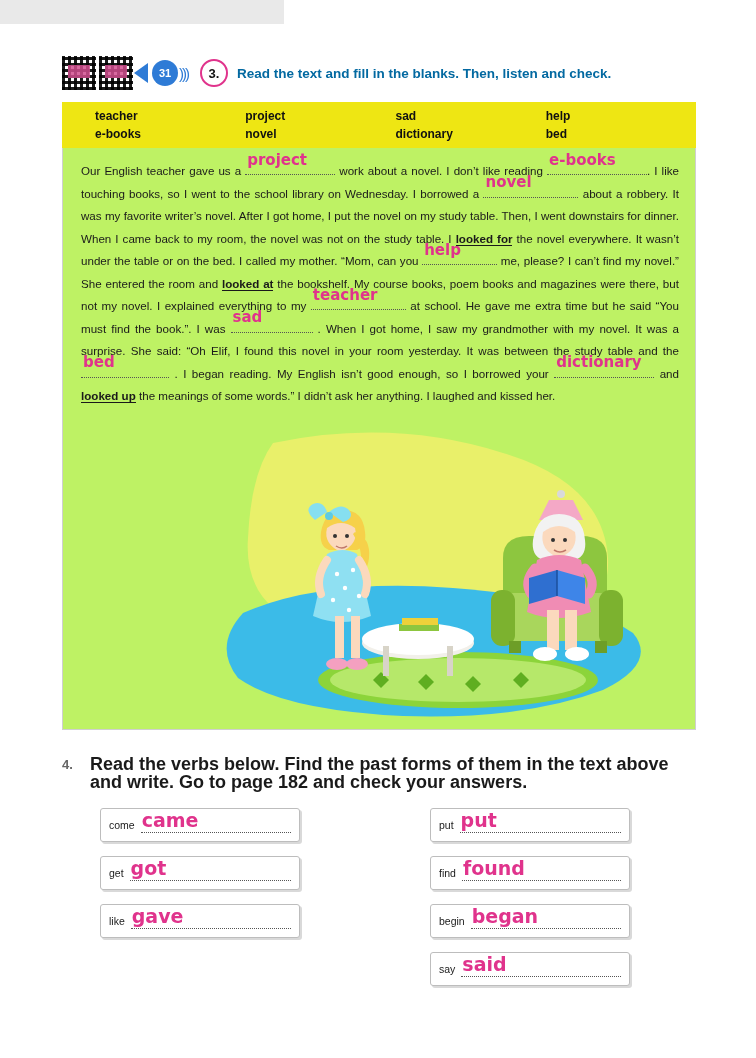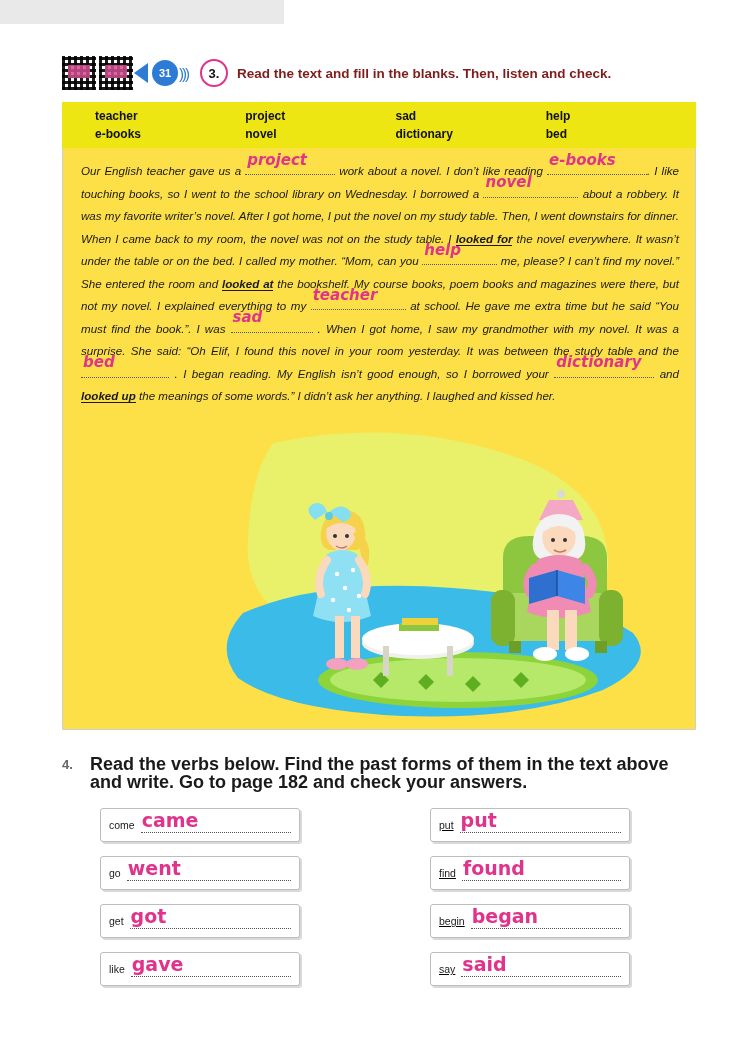--- a/index.html
+++ b/index.html
@@ -86,21 +86,21 @@
     font-size: 13px;
     font-weight: bold;
     display: flex;
     align-items: center;
     justify-content: center;
     margin-left: 12px;
   }
   .ex-title {
     font-size: 13.5px;
     font-weight: bold;
-    color: #7f1d1d;
+    color: #0369a1;
     margin-left: 9px;
   }
   
   .wordbank {
     position: absolute;
     left: 62px; top: 102px;
     width: 634px; height: 46px;
     background: #eee613;
   }
   .wordbank .wb-row {
@@ -116,22 +116,21 @@
   
   .textbox {
     position: absolute;
     left: 62px; top: 148px;
     width: 634px;
     height: 582px;
     border-left: 1px solid #cfcfcf;
     border-right: 1px solid #cfcfcf;
     border-bottom: 1px solid #cfcfcf;
     box-sizing: border-box;
-    background: #fde047;
-    font-style: italic;
+    background: #bef264;
   }
   .para {
     position: absolute;
     left: 18px; top: 12px;
     width: 598px;
     font-size: 11.6px;
     line-height: 22.5px;
     color: #1a1a1a;
     text-align: justify;
   }
@@ -199,21 +198,21 @@
     border: 1px solid #bdbdbd;
     border-radius: 3px;
     box-shadow: 2px 2px 0 #d9d9d9;
     background: #fff;
     box-sizing: border-box;
     display: flex;
     align-items: center;
     padding-left: 8px;
   }
   .vitem.w1 { width: 200px; text-align: right; }
-  .vitem.w2 { width: 200px; text-decoration: underline; }
+  .vitem.w2 { width: 200px; }
   .vlabel {
     font-size: 10.5px;
     color: #1a1a1a;
   }
   .vline {
     flex: 1;
     margin-left: 6px;
     margin-right: 8px;
     border-bottom: 1px dotted #555;
     height: 14px;
@@ -385,26 +384,20 @@
 
   <div class="verb-grid">
     <div class="vcol">
       <div class="vitem w1">
         <span class="vlabel">come</span>
         <span class="vline">
             <span class="vans">came</span>
           </span>
       </div>
       <div class="vitem w1">
-        <span class="vlabel">go</span>
-        <span class="vline">
-            <span class="vans">went</span>
-          </span>
-      </div>
-      <div class="vitem w1">
         <span class="vlabel">get</span>
         <span class="vline">
             <span class="vans">got</span>
           </span>
       </div>
       <div class="vitem w1">
         <span class="vlabel">like</span>
         <span class="vline">
             <span class="vans">gave</span>
           </span>

